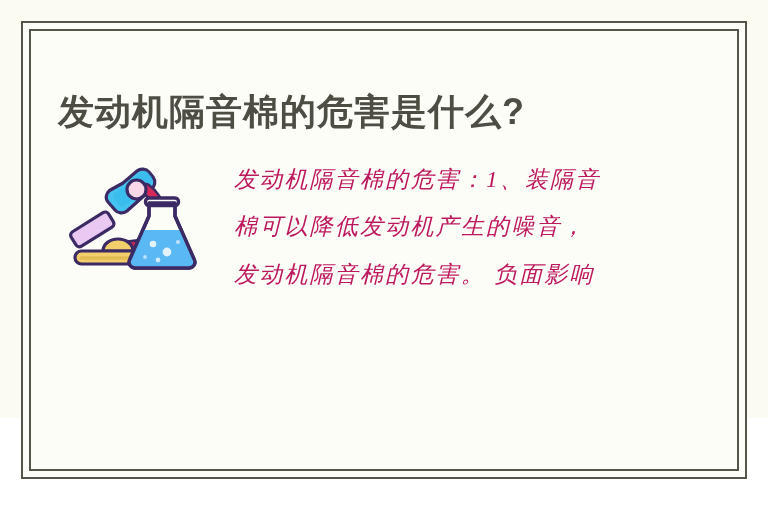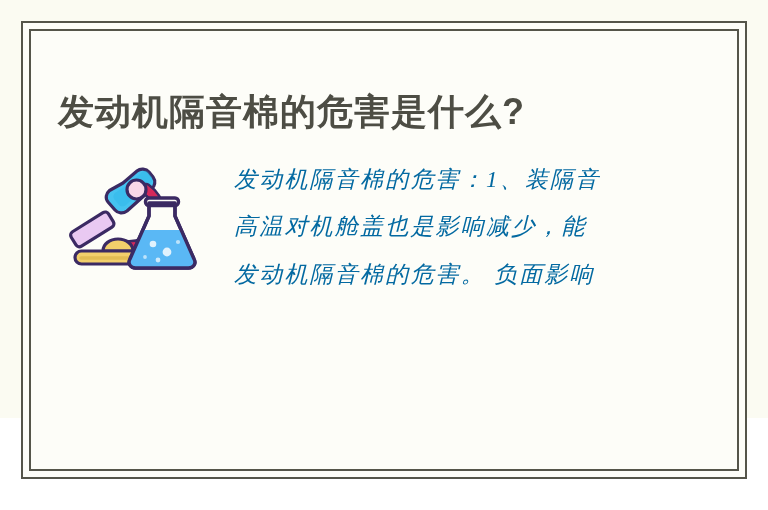--- a/index.html
+++ b/index.html
@@ -81,21 +81,21 @@
   .body-text {
     position: absolute;
     left: 203px;
     top: 125px;
     width: 450px;
   }
   .body-line {
     font-family: "Liberation Serif", "DejaVu Serif", serif;
     font-size: 23px;
     line-height: 47.4px;
-    color: #0369a1;
+    color: #be185d;
     letter-spacing: 2.2px;
     white-space: nowrap;
     font-style: italic;
   }
 </style>
 </head>
 <body>
 
 <div id="page">
 
@@ -146,18 +146,18 @@
         <circle cx="115" cy="83" r="2.1" fill="#ffffff" opacity="0.6"></circle>
         <circle cx="82" cy="98" r="1.9" fill="#ffffff" opacity="0.6"></circle>
 
         <path d="M86 44 h26 v13 L131 100 C133.5 104.5 130.5 109 125.5 109
                  H72.5 C67.5 109 64.5 104.5 67 100 L86 57 Z" fill="none" stroke="#3b2a63" stroke-width="3.4" stroke-linejoin="round"></path>
       </svg>
     </div>
 
     <div class="body-text">
       <div class="body-line">发动机隔音棉的危害：1、装隔音</div>
-      <div class="body-line">高温对机舱盖也是影响减少，能</div>
+      <div class="body-line">棉可以降低发动机产生的噪音，</div>
       <div class="body-line">发动机隔音棉的危害。 负面影响</div>
     </div>
 
   </div>
 </div>
 
 </body></html>

